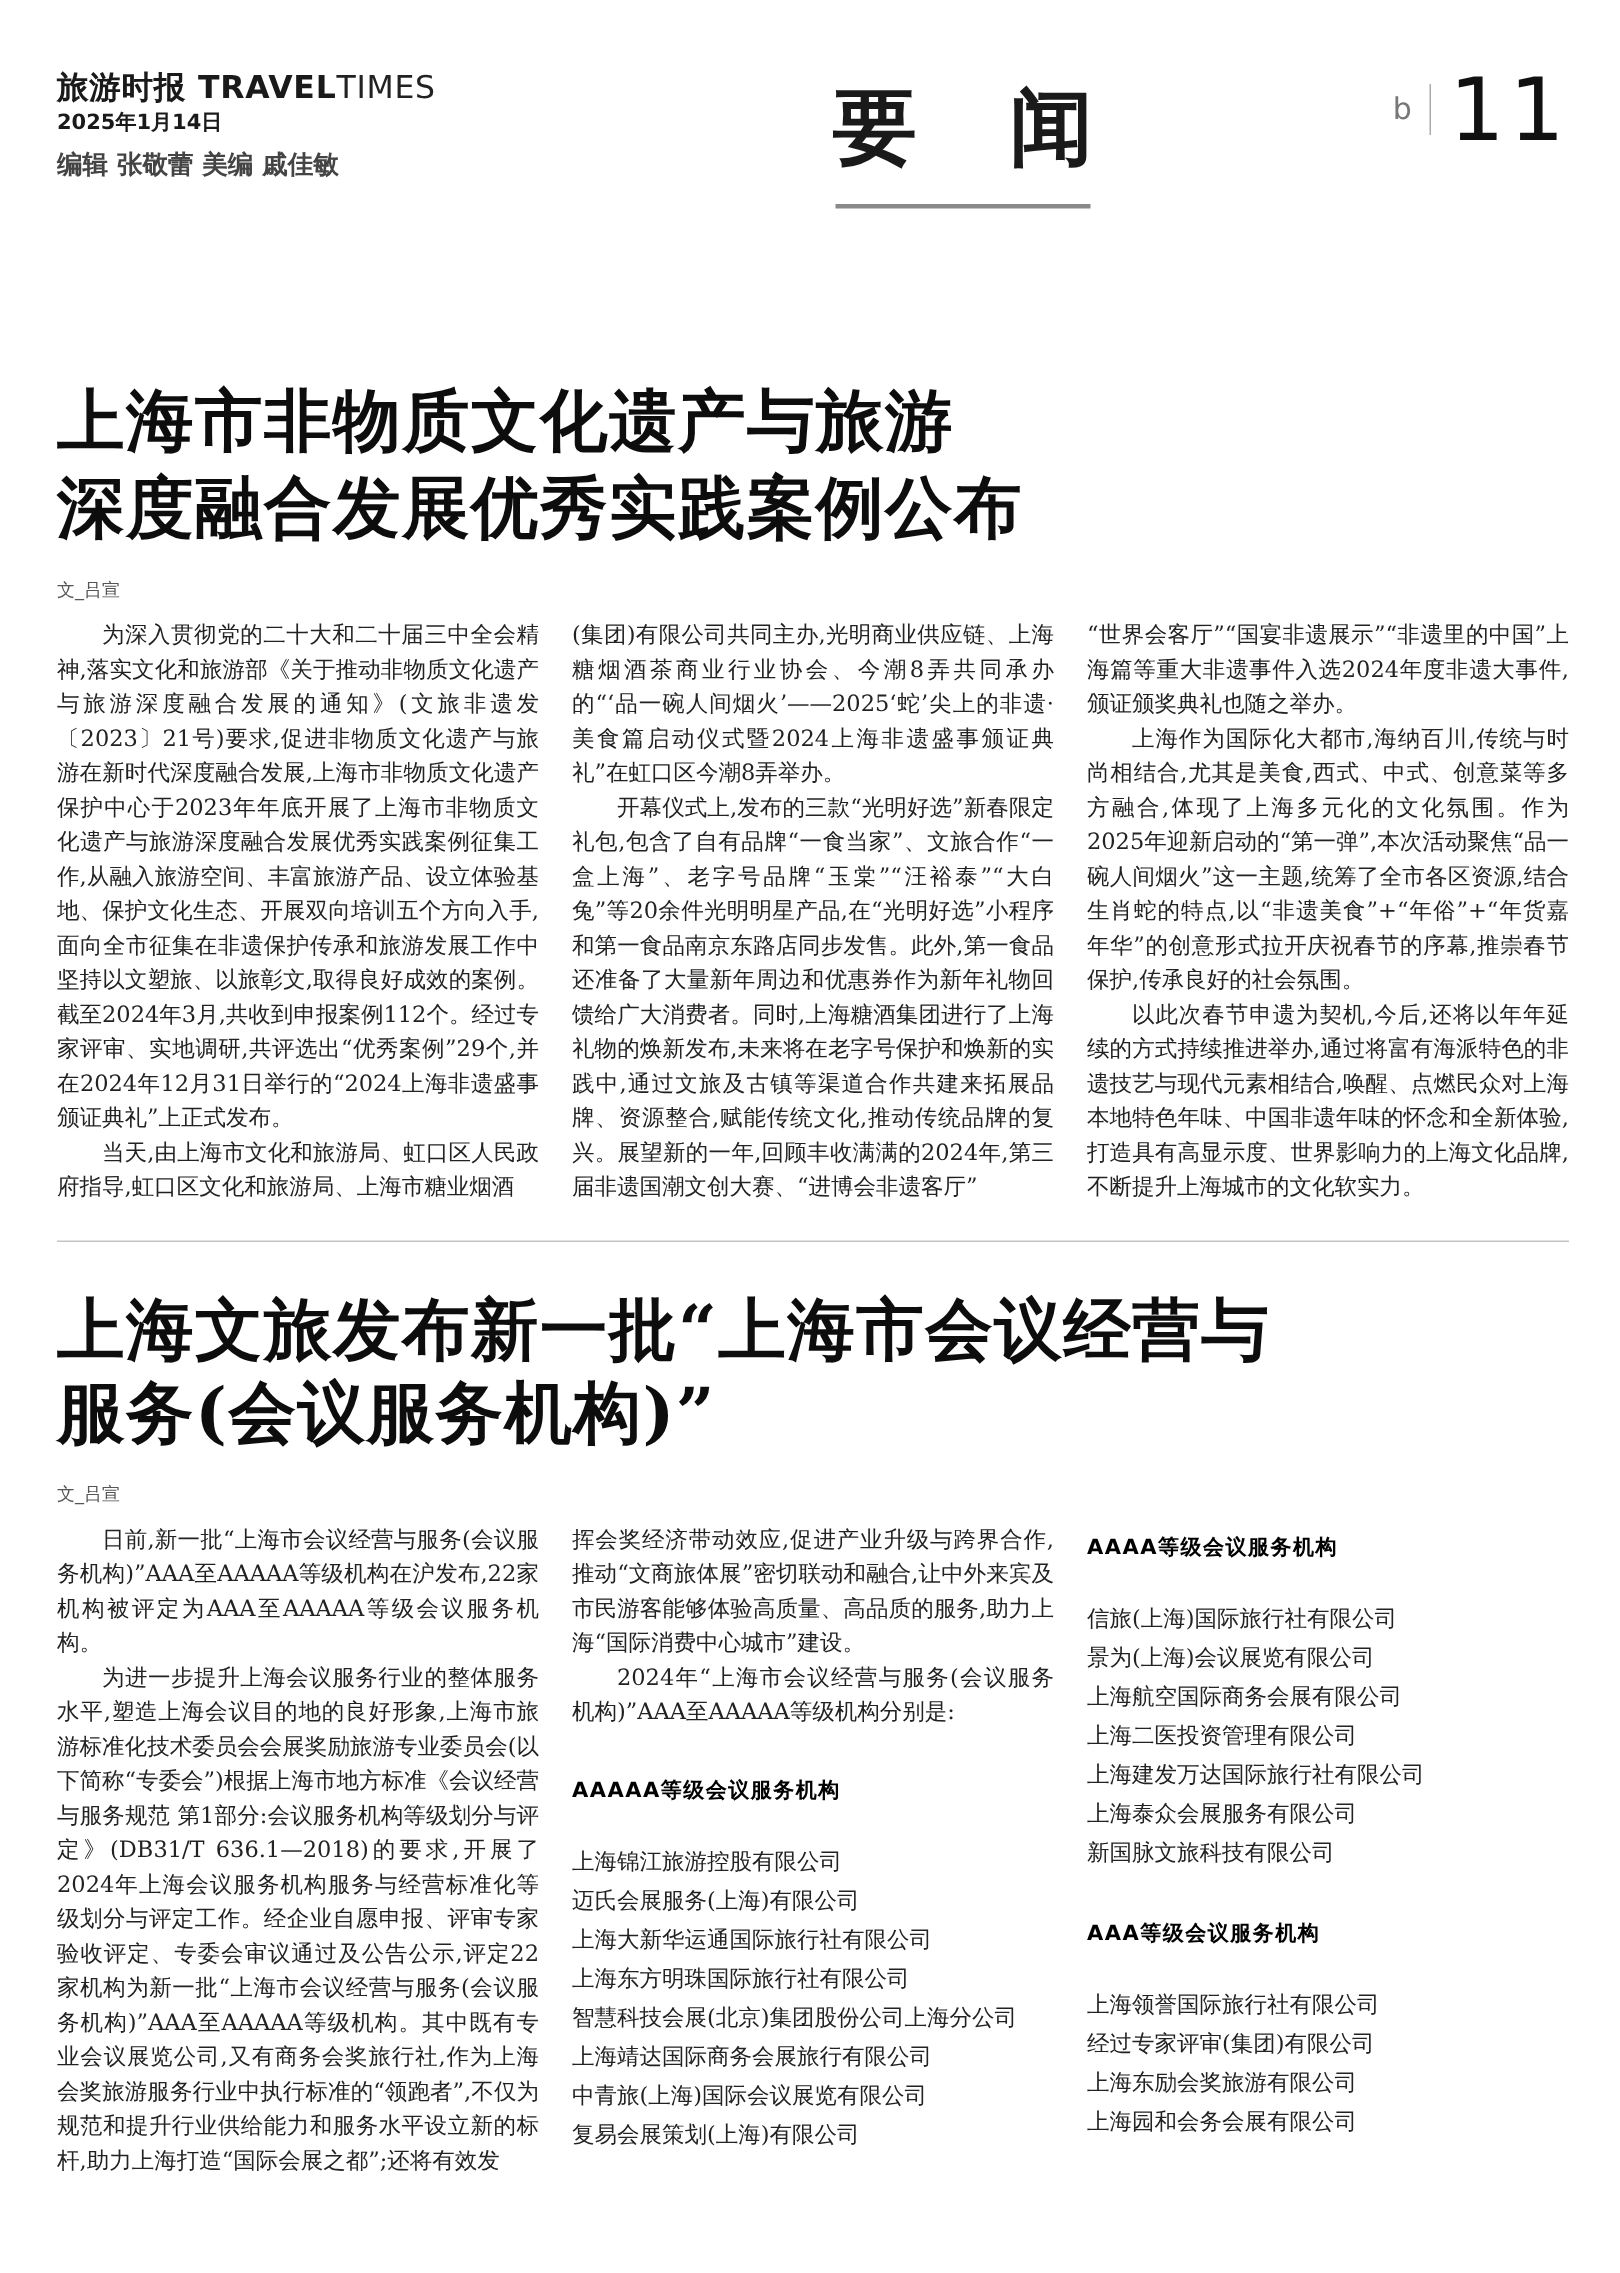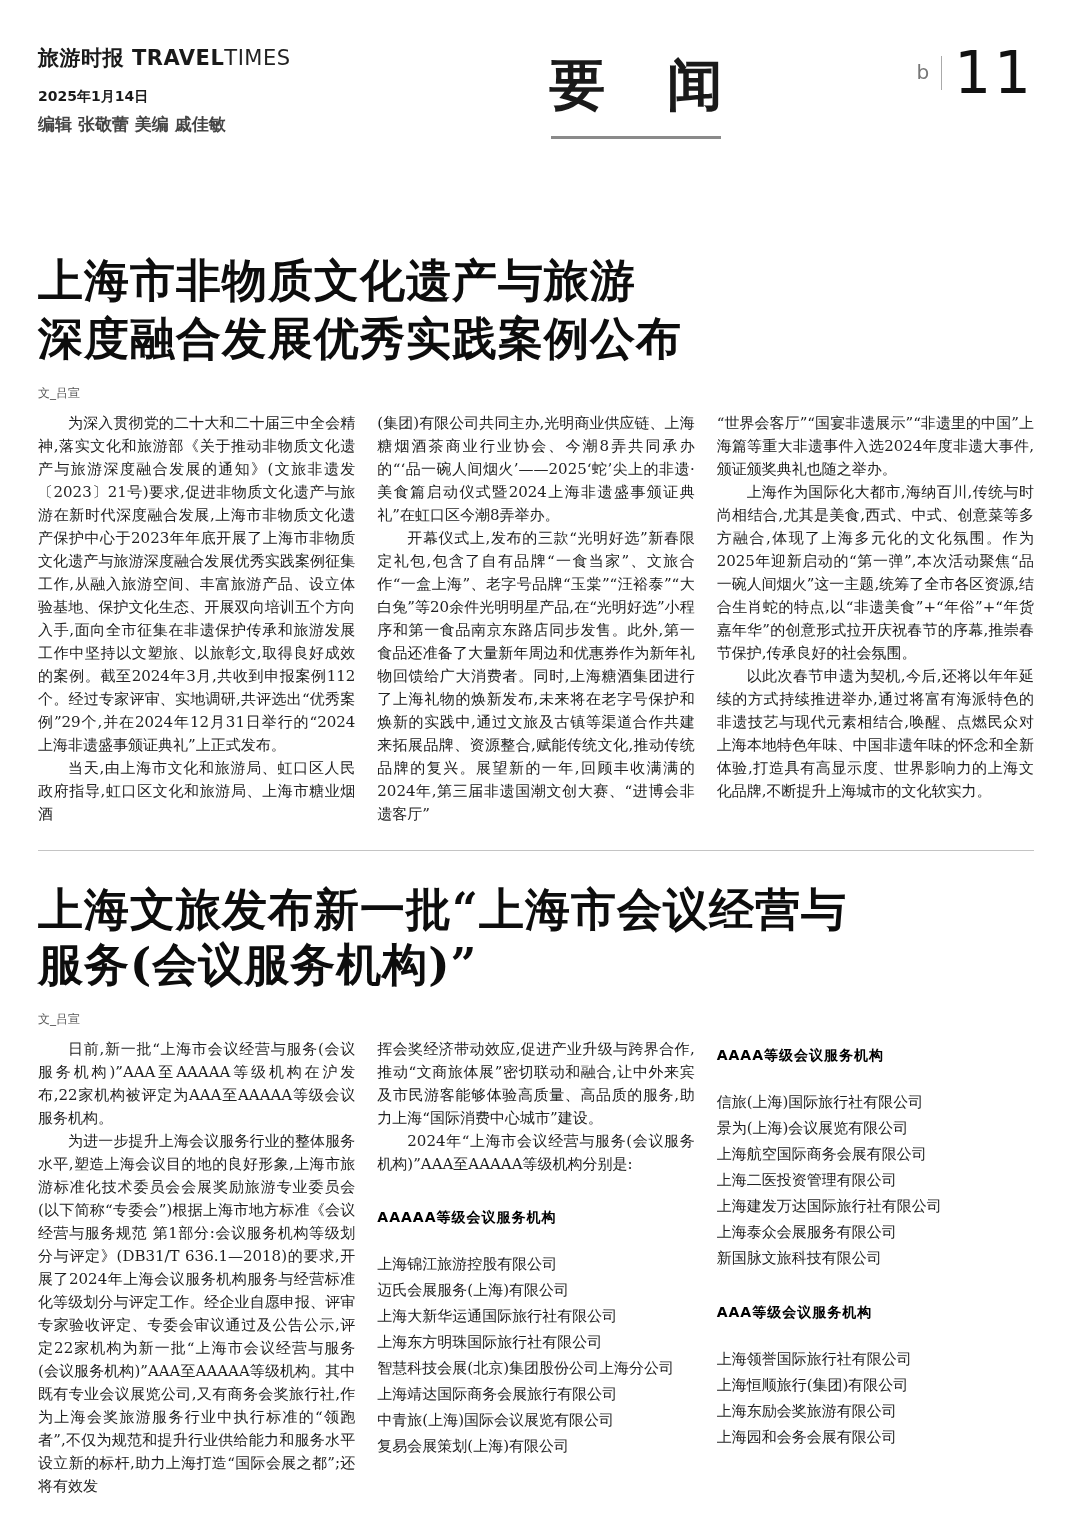--- a/index.html
+++ b/index.html
@@ -5,29 +5,29 @@
   * { box-sizing: border-box; }
   html, body { margin: 0; padding: 0; }
   body {
     width: 1080px;
     min-height: 1515px;
     background: #ffffff;
     color: #1a1a1a;
     font-family: "DejaVu Sans", "Liberation Sans", sans-serif;
     overflow: hidden;
   }
-  .page { width: 1080px; height: 1515px; padding: 44px 46px 0 38px; position: relative; }
+  .page { width: 1080px; height: 1515px; padding: 44px 34px 0 38px; position: relative; }
 
   
   .header { display: flex; justify-content: space-between; align-items: flex-start; height: 86px; }
   .mast { width: 360px; }
   .brand-line { font-size: 21px; font-weight: 700; letter-spacing: 0.5px; white-space: nowrap; }
   .brand-cn { margin-right: 8px; }
   .brand-times { font-weight: 400; color: #222; }
-  .date-line { font-size: 14px; font-weight: 700; margin-top: 16px; }
+  .date-line { font-size: 14px; font-weight: 700; margin-top: 1px; }
   .editors-line { font-size: 17px; color: #444; margin-top: 7px; font-weight: bold; }
 
   .section-wrap { text-align: center; margin-top: 4px; flex: 1; }
   .section-title {
     display: inline-block;
     font-size: 56px; font-weight: 800;
     letter-spacing: 14px; padding-left: 14px;
     font-family: Liberation Mono, monospace;
   }
   .section-underline { width: 170px; height: 3px; background: #8a8a8a; margin: 12px auto 0; }
@@ -167,21 +167,21 @@
             <p>景为(上海)会议展览有限公司</p>
             <p>上海航空国际商务会展有限公司</p>
             <p>上海二医投资管理有限公司</p>
             <p>上海建发万达国际旅行社有限公司</p>
             <p>上海泰众会展服务有限公司</p>
             <p>新国脉文旅科技有限公司</p>
           </div>
         <div class="list-heading">AAA等级会议服务机构</div>
         <div class="company-list">
             <p>上海领誉国际旅行社有限公司</p>
-            <p>上海恒顺旅行(集团)有限公司</p>
+            <p>经过专家评审(集团)有限公司</p>
             <p>上海东励会奖旅游有限公司</p>
             <p>上海园和会务会展有限公司</p>
           </div>
       </div>
     </div>
   </div>
 
 </div>
 
 </body></html>

